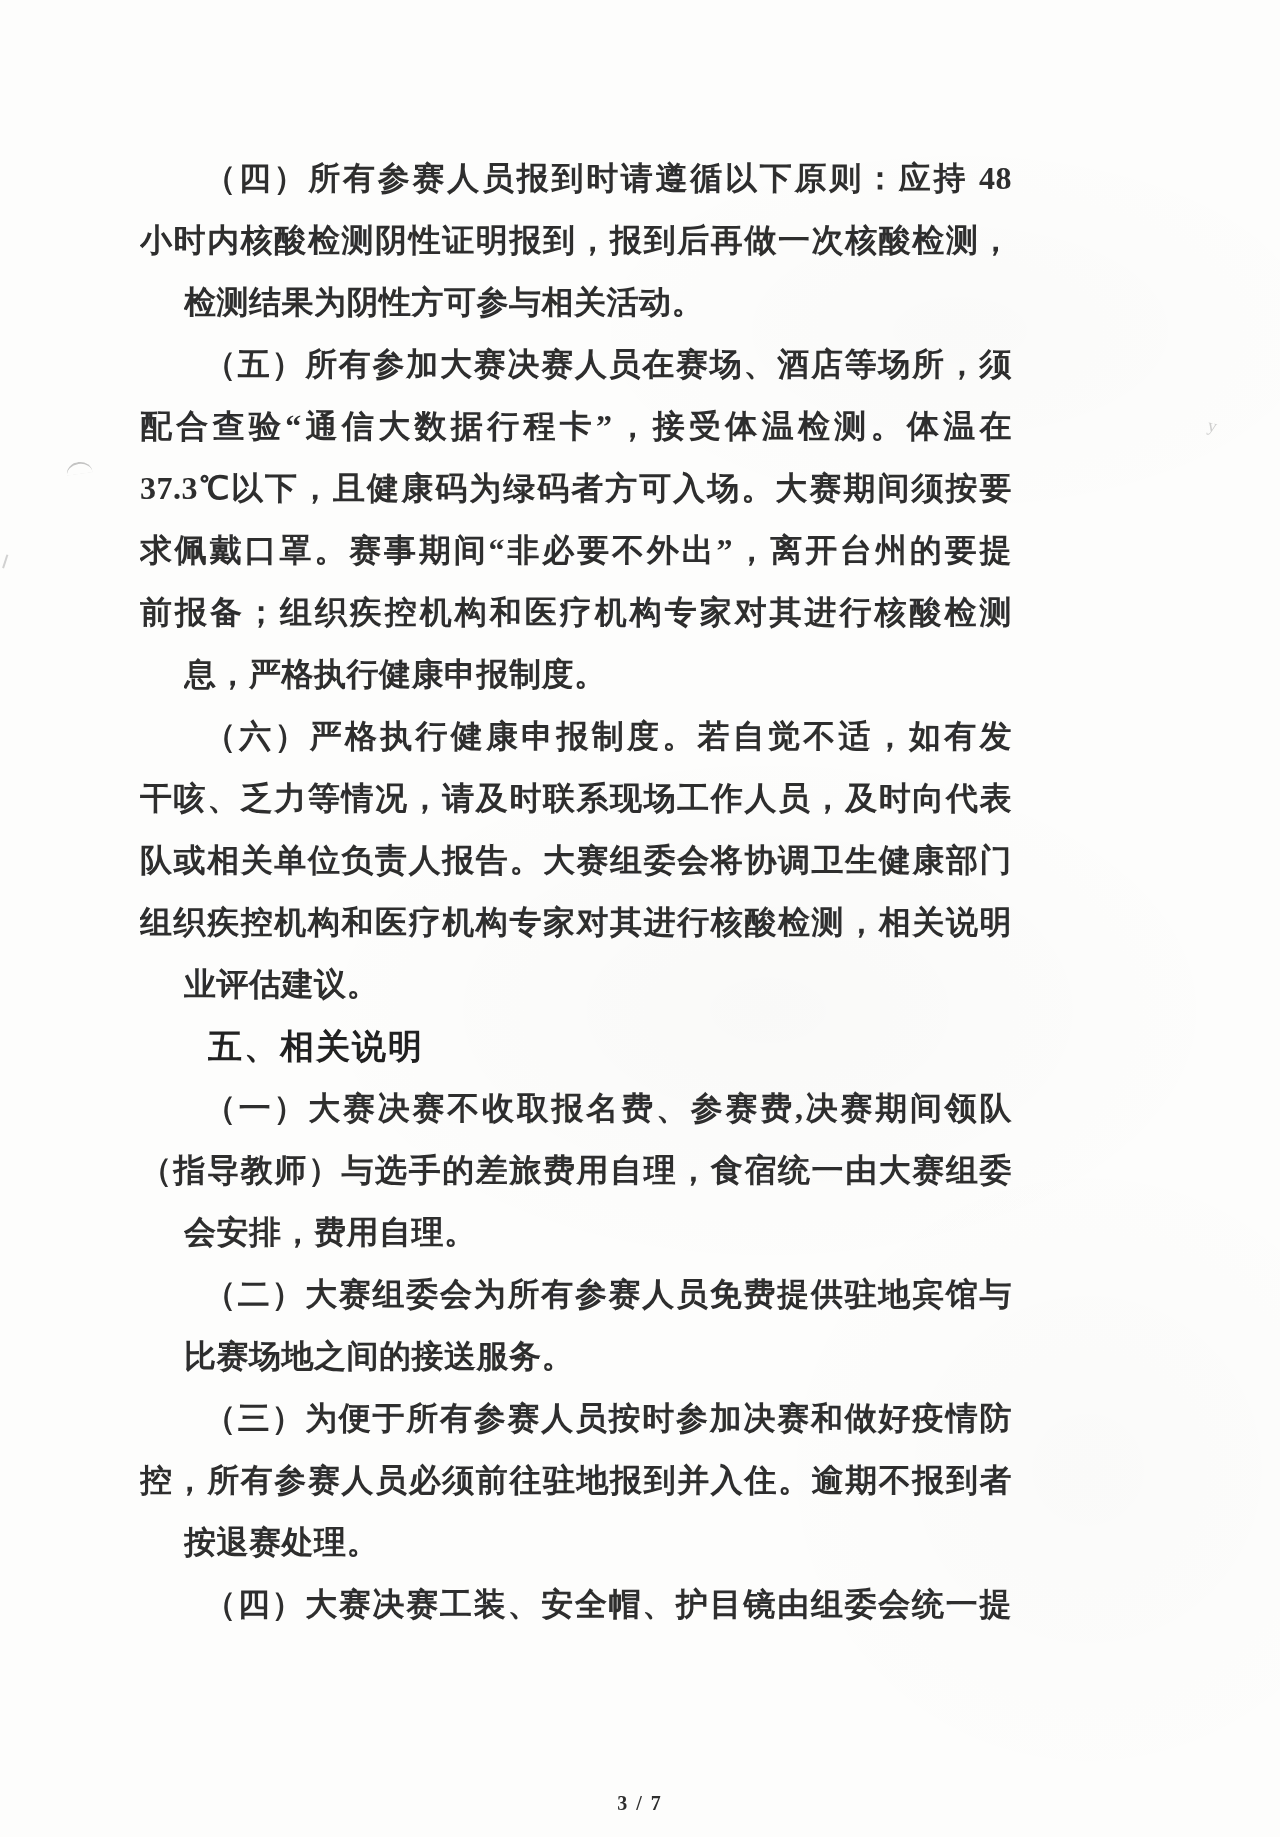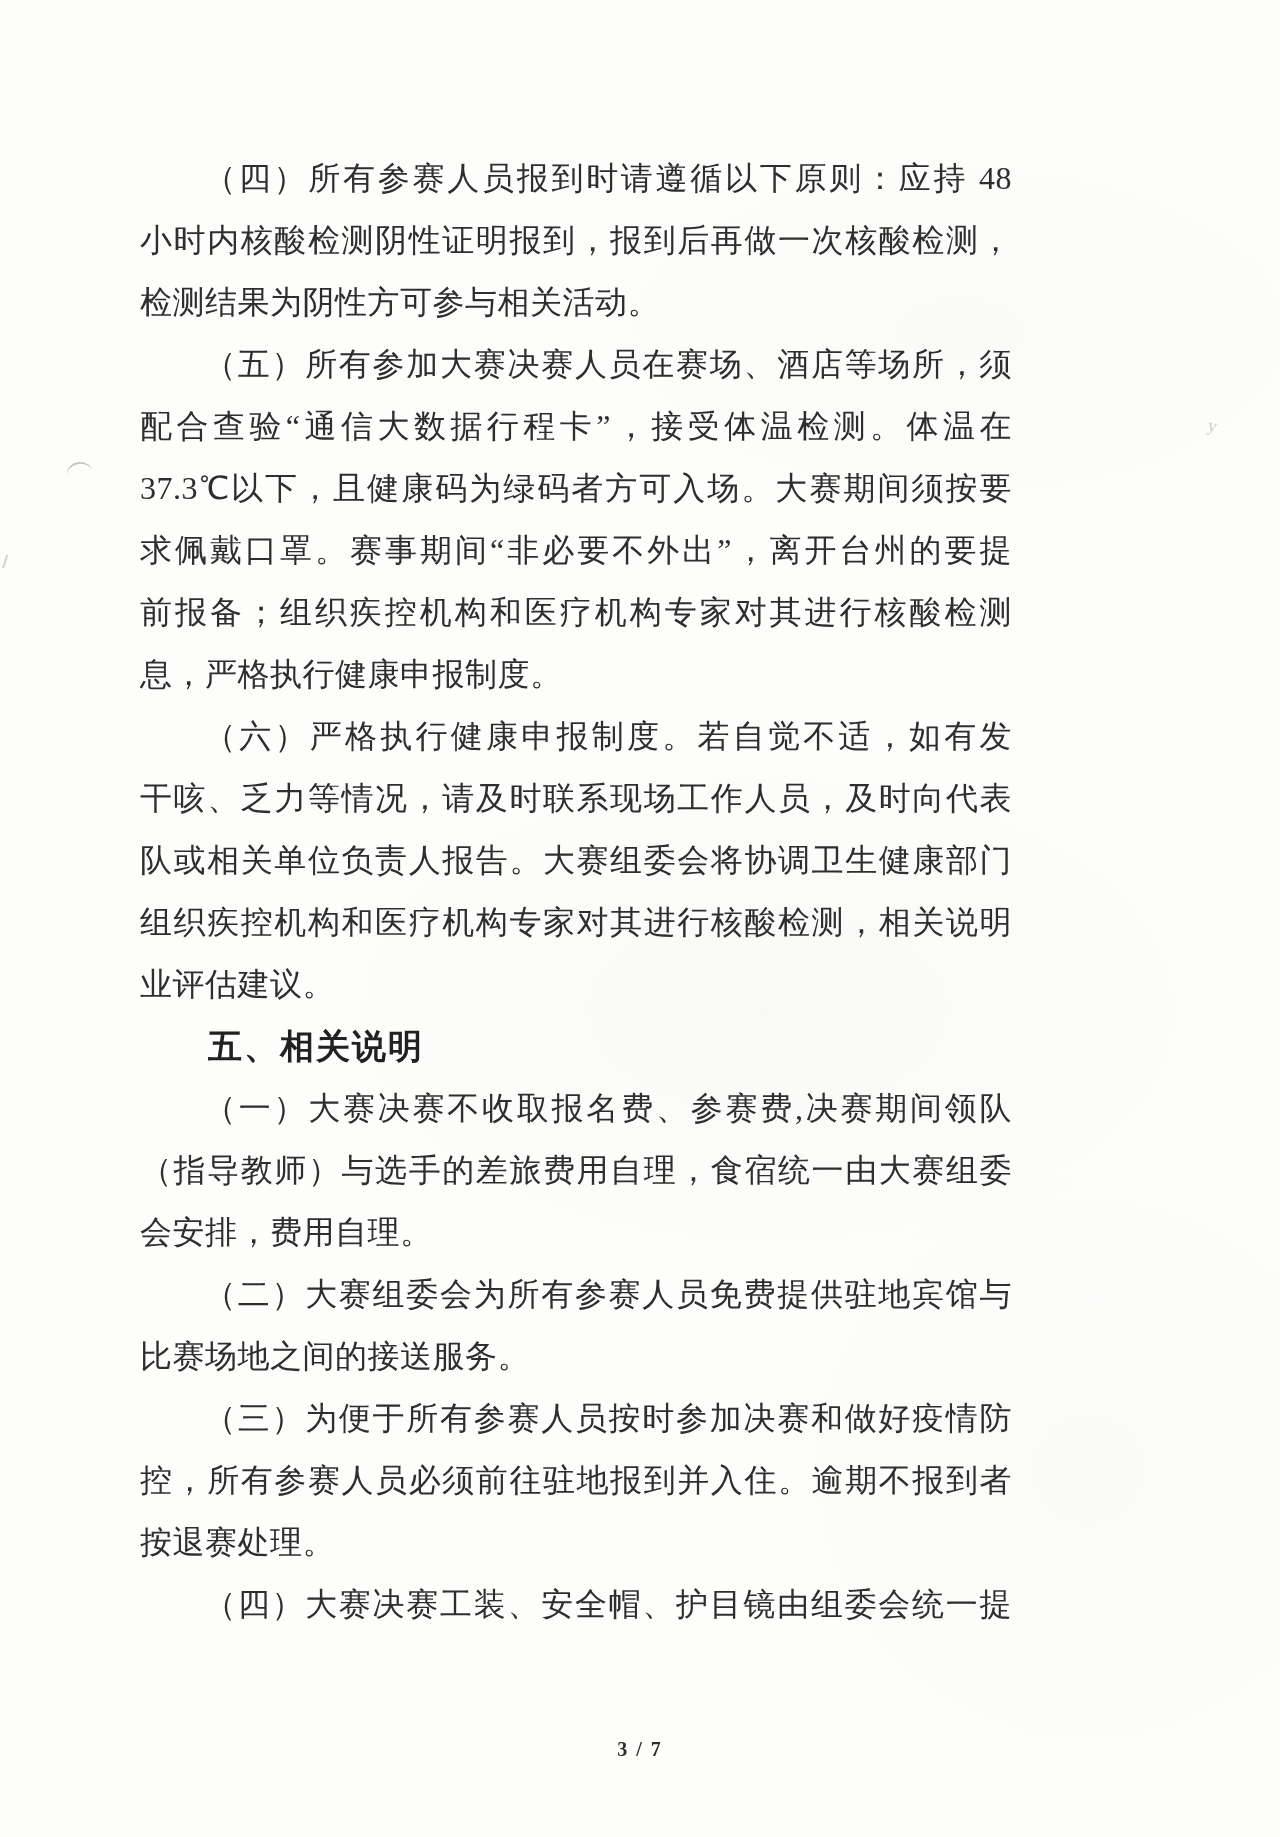--- a/index.html
+++ b/index.html
@@ -28,39 +28,41 @@
     color: #2e2e2e;
   }
   .ln {
     font-size: 32px;
     line-height: 62px;
     height: 62px;
     letter-spacing: 0.5px;
     text-align: justify;
     text-align-last: justify;
     overflow: hidden;
+    font-weight: bold;
   }
   .ln.end {
     text-align: center;
     text-align-last: left;
+    margin-left: 44px;
   }
   .ln.indent { text-indent: 2em; }
   .ln.heading {
     font-family: Liberation Sans, sans-serif;
     font-weight: bold;
     font-size: 34px;
     color: #212121;
     text-align: left;
     text-align-last: left;
     letter-spacing: 2px;
   }
   .page-footer {
     position: absolute;
     left: 0;
-    top: 1738px;
+    top: 1792px;
     width: 1280px;
     text-align: center;
     font-size: 20px;
     font-weight: bold;
     color: #2e2e2e;
     letter-spacing: 2px;
   }
   .artifact { position: absolute; pointer-events: none; }
   .artifact.a1 {
     left: 66px; top: 462px; width: 26px; height: 10px;

